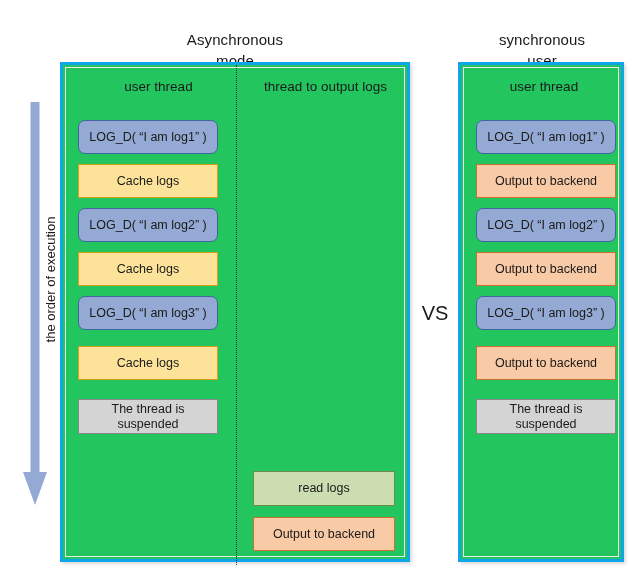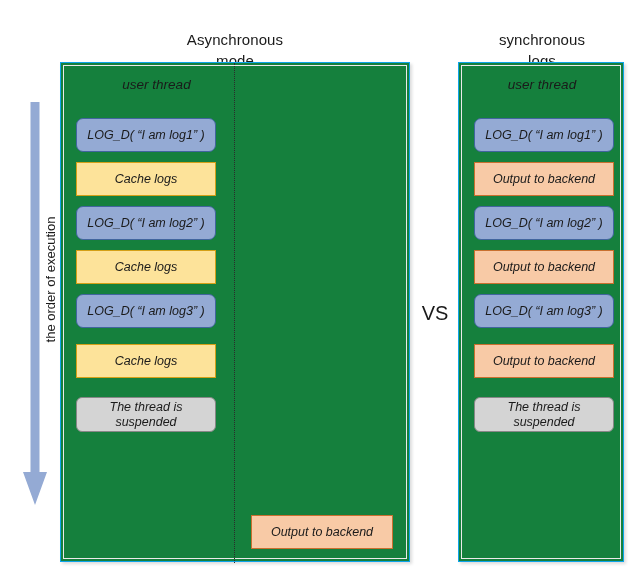--- a/index.html
+++ b/index.html
@@ -25,25 +25,24 @@
     color: #1a1a1a;
     letter-spacing: 0.1px;
     margin-top: 25px;
   }
   #title-async { left: 155px; top: 4px; width: 160px; }
   #title-sync  { left: 462px; top: 4px; width: 160px; }
 
   
   .panel {
     position: absolute;
-    background: #15803d;
-    border: 1px solid #0ea5e9;
+    background: #22c55e;
+    border: 3px solid #0ea5e9;
     box-shadow: 2px 2px 3px rgba(0,0,0,0.14);
     box-sizing: border-box;
-    font-style: italic;
   }
   #panel-async { left: 60px;  top: 62px; width: 350px; height: 500px; }
   #panel-sync  { left: 458px; top: 62px; width: 166px; height: 500px; }
 
   .panel-inner-border {
     position: absolute;
     left: 2px; top: 2px; right: 2px; bottom: 2px;
     border: 1px solid #eceaea;
     pointer-events: none;
   }
@@ -80,21 +79,21 @@
     justify-content: center;
     text-align: center;
     font-size: 12.5px;
     line-height: 15px;
     color: #1a1a1a;
     padding: 0 4px;
     white-space: pre-line;
   }
   .step.blue   { background: #94aad4; border-color: #41659e; border-radius: 7px; }
   .step.yellow { background: #fde39a; border-color: #d4a017; }
-  .step.gray   { background: #d4d4d4; border-color: #878787; border-radius: 6px; }
+  .step.gray   { background: #d4d4d4; border-color: #878787; }
   .step.orange { background: #f8caa6; border-color: #c9702f; }
   .step.green  { background: #cbddb1; border-color: #6e8b4b; }
 
   
   #vs-label {
     position: absolute;
     left: 418px;
     top: 302px;
     width: 34px;
     text-align: center;
@@ -123,45 +122,47 @@
     white-space: nowrap;
   }
 </style>
 </head>
 <body>
 
 <div class="diagram-title" id="title-async" style="white-space:pre-line;">Asynchronous
 mode</div>
 
 <div class="diagram-title" id="title-sync" style="white-space:pre-line;">synchronous
-logs</div>
+user</div>
 
 <div id="order-arrow">
   <svg width="26" height="404" viewBox="0 0 26 404">
     <polygon points="8.5,0 17.5,0 17.5,370 25,370 13,403 1,370 8.5,370" fill="#94aad4"></polygon>
   </svg>
   <div id="order-label">the order of execution</div>
 </div>
 
 <div class="panel" id="panel-async">
   <div class="panel-inner-border"></div>
   <div id="async-divider"></div>
 
   <div class="col-header" id="hdr-user-thread-async" style="position:absolute;left:18px;top:14px;width:155px;">user thread</div>
 
+  <div class="col-header" id="hdr-output-logs" style="position:absolute;left:180px;top:14px;width:165px;">thread to output logs</div>
 
   <div class="step blue" style="left:15px;top:55px;width:140px;height:34px;">LOG_D( “I am log1” )</div>
   <div class="step yellow" style="left:15px;top:99px;width:140px;height:34px;">Cache logs</div>
   <div class="step blue" style="left:15px;top:143px;width:140px;height:34px;">LOG_D( “I am log2” )</div>
   <div class="step yellow" style="left:15px;top:187px;width:140px;height:34px;">Cache logs</div>
   <div class="step blue" style="left:15px;top:231px;width:140px;height:34px;">LOG_D( “I am log3” )</div>
   <div class="step yellow" style="left:15px;top:281px;width:140px;height:34px;">Cache logs</div>
   <div class="step gray" style="left:15px;top:334px;width:140px;height:35px;">The thread is
 suspended</div>
 
+  <div class="step green" style="left:190px;top:406px;width:142px;height:35px;">read logs</div>
   <div class="step orange" style="left:190px;top:452px;width:142px;height:34px;">Output to backend</div>
 </div>
 
 <div id="vs-label">VS</div>
 
 <div class="panel" id="panel-sync">
   <div class="panel-inner-border"></div>
 
   <div class="col-header" id="hdr-user-thread-sync" style="position:absolute;left:4px;top:14px;width:158px;">user thread</div>
 

